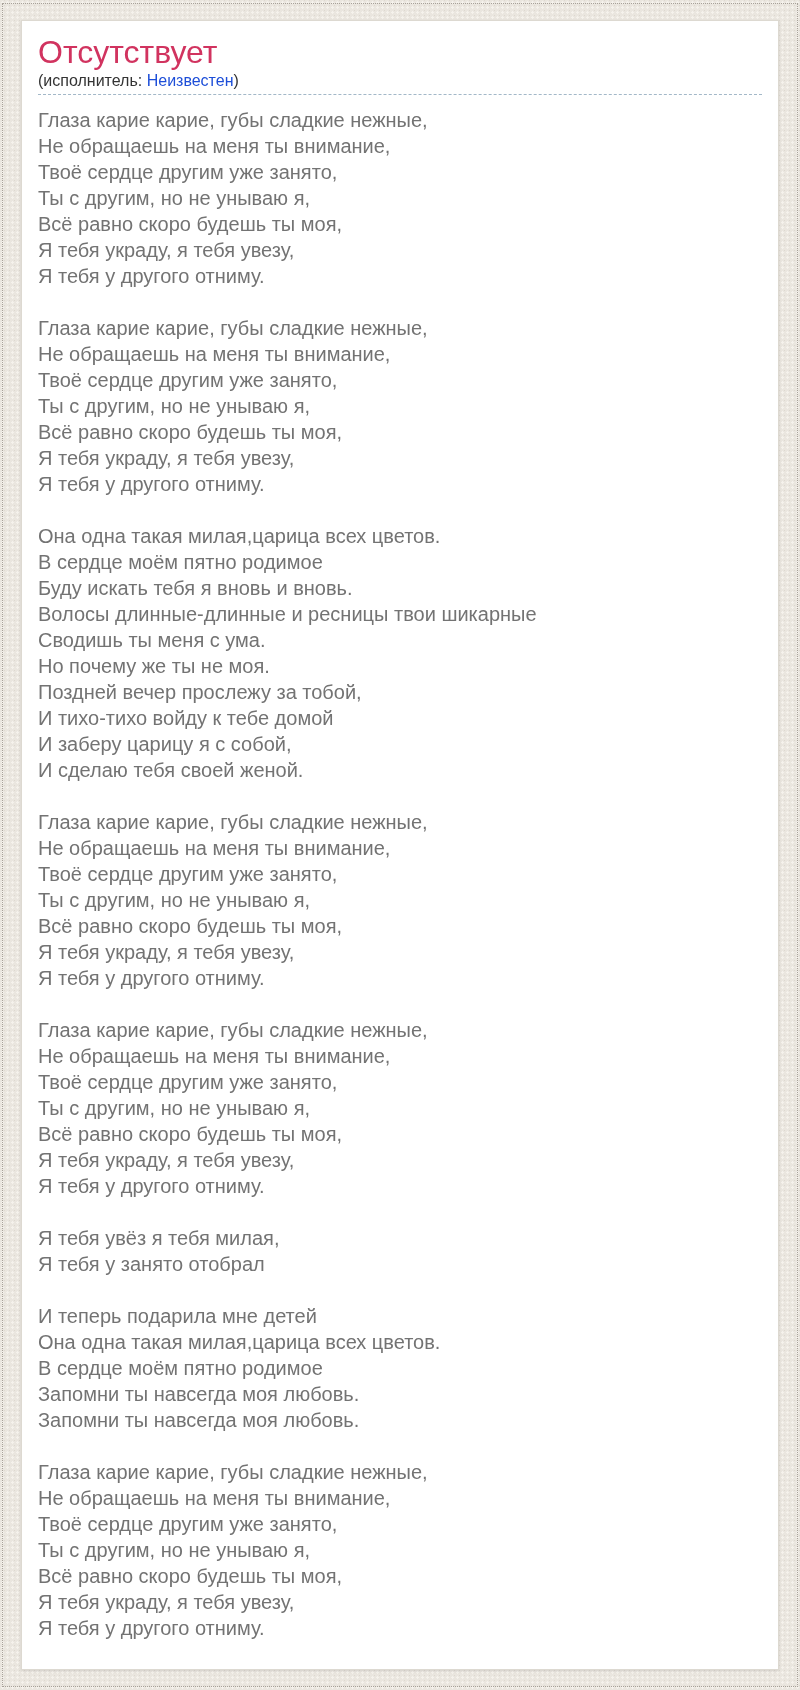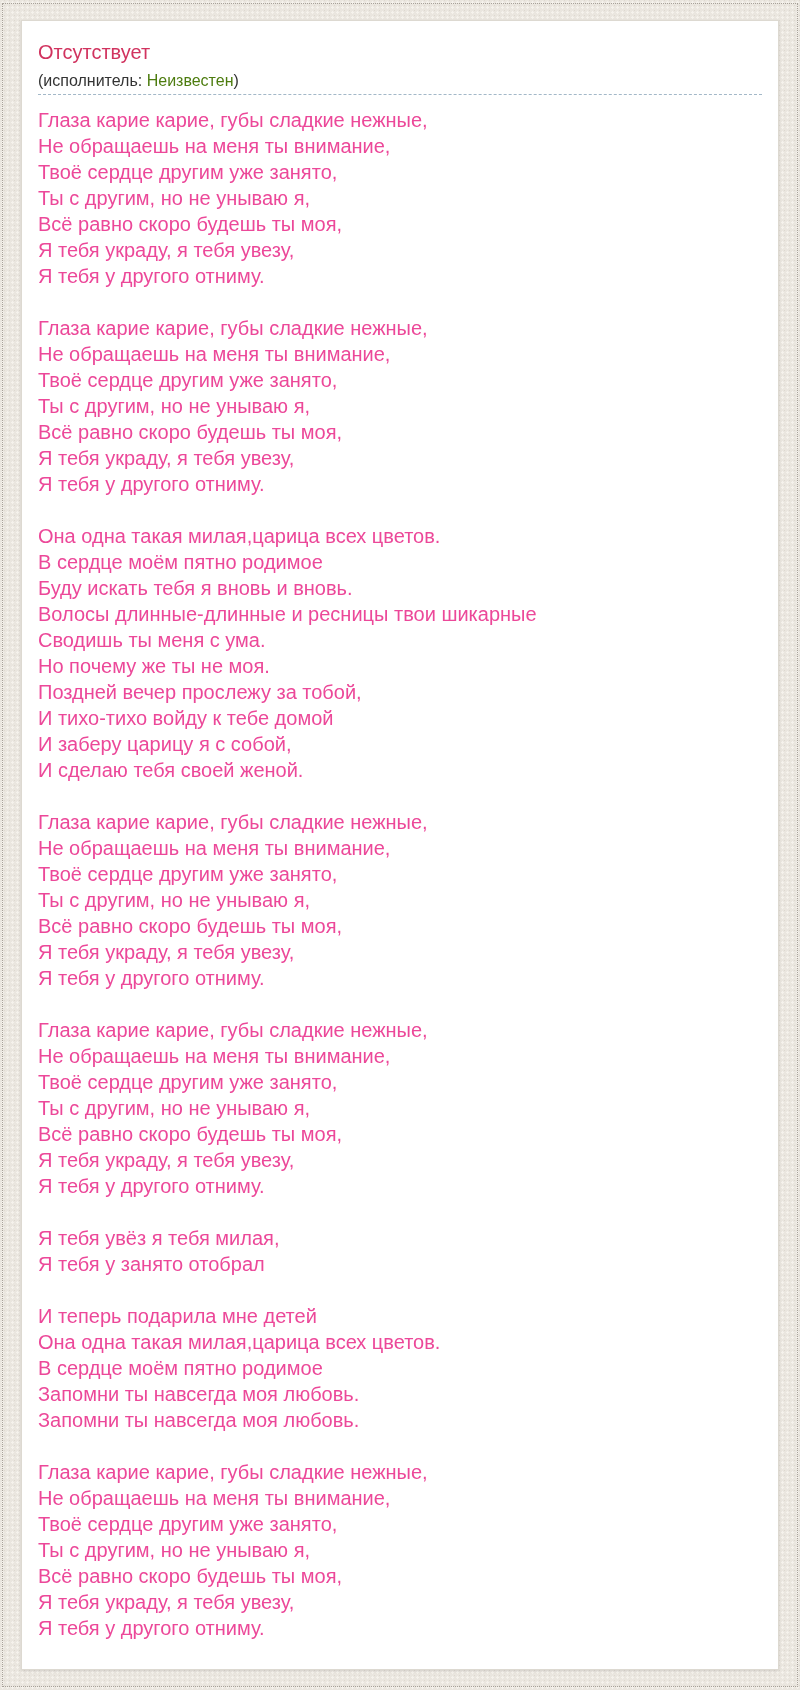--- a/index.html
+++ b/index.html
@@ -35,41 +35,41 @@
     box-shadow: 0 1px 3px rgba(0,0,0,0.10);
     min-height: 1648px;
     padding: 15px 16px 28px 16px;
   }
   .song-header {
     border-bottom: 1px dashed #a3b8c8;
     padding-bottom: 3px;
   }
   h1.song-title {
     margin: 0;
-    font-size: 20px;
+    font-size: 32px;
     line-height: 32px;
     font-weight: 400;
     color: #d1335f;
   }
   .artist-line {
     margin-top: 2px;
     font-size: 16px;
     line-height: 21px;
     color: #333333;
   }
   .artist-line a {
-    color: #4d7c0f;
+    color: #1d4ed8;
     text-decoration: none;
     cursor: pointer;
   }
   .lyrics {
     margin-top: 12px;
     font-size: 20px;
     line-height: 26px;
-    color: #ec4899;
+    color: #737373;
   }
   .lyrics p {
     margin: 26px 0;
   }
   .lyrics p:first-child {
     margin-top: 0;
   }
   .lyrics p:last-child {
     margin-bottom: 0;
   }

